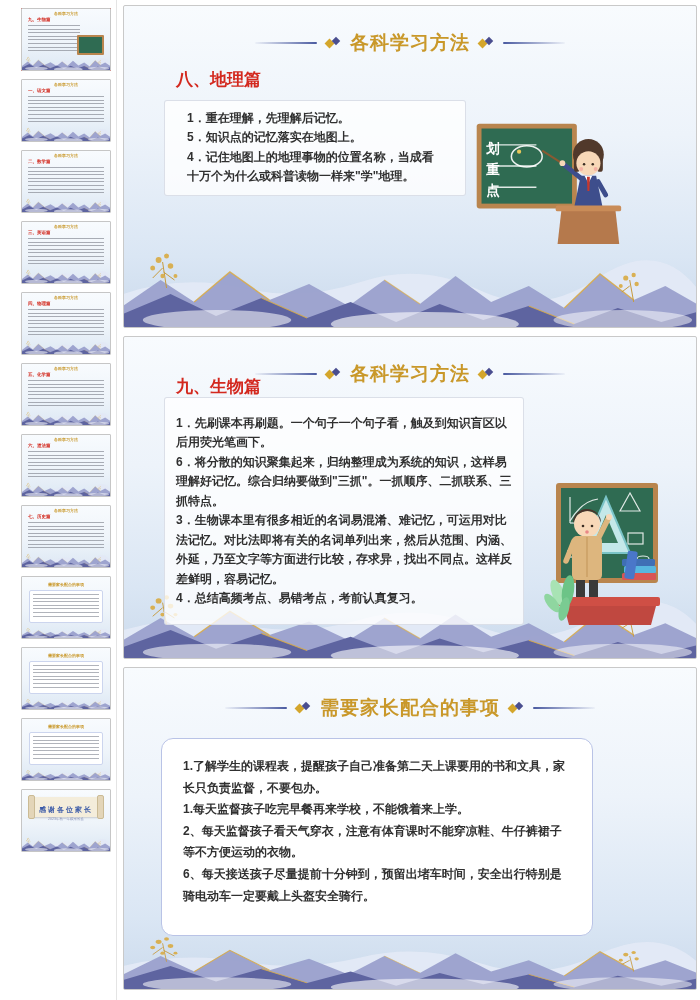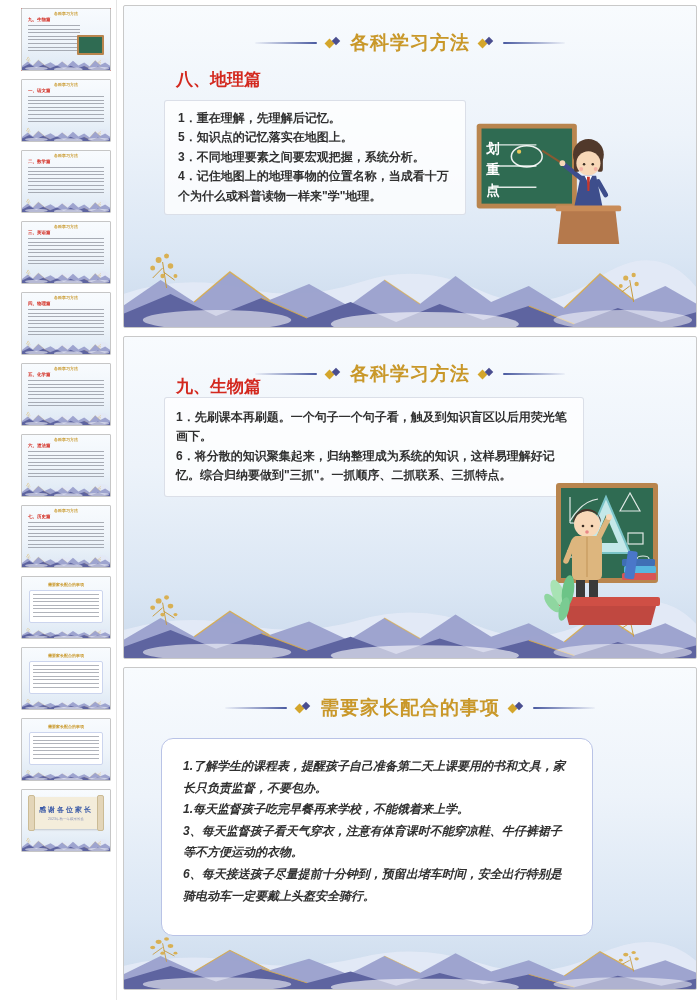--- a/index.html
+++ b/index.html
@@ -20,21 +20,21 @@
   .thumb.illu .t-lines{right:30px;}
   .t-board{position:absolute;right:6px;width:23px;height:16px;background:#2F6B52;
            border:2px solid #B9854E;border-radius:1px;}
   .t-board.hi{top:20px;} .t-board.lo{top:26px;}
   .t-ntitle{position:absolute;top:5px;left:0;right:0;text-align:center;font-size:4px;
             color:#C9982A;font-weight:bold;white-space:nowrap;}
   .t-box{position:absolute;top:13px;left:7px;right:7px;bottom:15px;background:#fff;
          border:1px solid #ccd5ee;border-radius:2px;}
   .t-box .bars{position:absolute;left:3px;right:3px;top:3px;bottom:3px;opacity:.7;
          background:repeating-linear-gradient(#8f939d 0,#8f939d 1px,transparent 1px,transparent 3.6px);}
-  .t-scroll{position:absolute;top:7px;left:10px;right:10px;height:32px;background:#F4EDDB;
+  .t-scroll{position:absolute;top:7px;left:10px;right:10px;height:20px;background:#F4EDDB;
             border-radius:2px;box-shadow:0 1px 2px rgba(0,0,0,.18);}
   .t-scroll:before,.t-scroll:after{content:"";position:absolute;top:-2px;bottom:-2px;width:5px;
             background:#E3D5B8;border:1px solid #cbbb95;border-radius:2px;}
   .t-scroll:before{left:-4px;} .t-scroll:after{right:-4px;}
   .t-ctitle{position:absolute;top:7px;left:0;right:0;text-align:center;color:#3C5BA8;font-weight:bold;
             font-size:6px;letter-spacing:.5px;white-space:nowrap;
             font-family:"Liberation Serif","DejaVu Serif",serif;}
   .kind-thanks .t-ctitle{font-size:7px;letter-spacing:2px;top:8px;}
   .t-csub{position:absolute;top:17px;left:0;right:0;text-align:center;color:#8a93b8;font-size:3.5px;white-space:nowrap;}
   .kind-thanks .t-csub{top:20px;}
@@ -54,26 +54,26 @@
   .dpair{position:relative;width:15px;height:13px;display:inline-block;}
   .dpair i{position:absolute;display:block;transform:rotate(45deg);}
   .dpair .dg{width:7px;height:7px;background:#D4A62C;left:0;top:3px;}
   .dpair .dn{width:6px;height:6px;background:#4A4E8F;left:7px;top:1px;}
   .s-title{font-size:19px;font-weight:bold;color:#C9982A;letter-spacing:1px;
            font-family:"Liberation Serif","DejaVu Serif",serif;}
   .s-sub{position:absolute;left:52px;margin:0;font-size:17px;font-weight:800;color:#D3281E;z-index:4;}
   .slide-geo .s-sub{top:62px;} .slide-bio .s-sub{top:38px;}
   .box{position:absolute;z-index:2;box-sizing:border-box;}
   .box p{margin:0;font-size:12px;line-height:1.62;font-weight:bold;color:#303030;}
-  .box1{left:40px;top:94px;width:302px;padding:8px 13px;background:rgba(255,255,255,.78);
+  .box1{left:40px;top:94px;width:302px;padding:8px 22px;background:rgba(255,255,255,.78);
         border:1px solid rgba(215,220,230,.9);border-radius:3px;}
-  .box2{left:40px;top:60px;width:420px;padding:10px 11px;background:rgba(255,255,255,.78);
+  .box2{left:40px;top:60px;width:360px;padding:16px 11px;background:rgba(255,255,255,.78);
         border:1px solid rgba(215,220,230,.9);border-radius:3px;}
   .box3{left:37px;top:70px;width:432px;min-height:198px;padding:17px 21px;background:#fff;
-        border:1px solid #B9C3E6;border-radius:12px;font-style:italic;}
+        border:1px solid #B9C3E6;border-radius:12px;}
   .box3 p{line-height:1.8;}
   .illu{position:absolute;z-index:3;}
   .illu1{left:348px;top:110px;}
   .illu2{left:386px;top:144px;}
   .mountains{pointer-events:none;}
   .slide .mountains{position:absolute;left:-1px;right:-1px;bottom:-1px;z-index:1;}
   .mountains.big{height:96px;} .mountains.mid{height:82px;} .mountains.low{height:68px;}
   .thumb .mountains{position:absolute;left:0;right:0;bottom:0;height:17px;}
   .thumb .mountains.sm{height:13px;}
   .mountains svg{display:block;width:100%;height:100%;}
@@ -725,21 +725,20 @@
             <i class="dg"></i>
             <i class="dn"></i>
           </span>
         <span class="h-line right"></span>
       </div>
       <h2 class="s-sub">八、地理篇</h2>
       <div class="box box1">
 
       <p class="line">1．重在理解，先理解后记忆。</p>
           <p class="line">5．知识点的记忆落实在地图上。</p>
-          <p class="line">3．不同地理要素之间要宏观把握，系统分析。</p>
           <p class="line">4．记住地图上的地理事物的位置名称，当成看十万个为什么或科普读物一样来"学"地理。</p>
         </div>
       <div class="illu illu1">
         <svg width="150" height="130" viewBox="0 0 150 135">
           <g>
             <rect x="2" y="8" width="104" height="88" rx="3" fill="#B9854E"></rect>
             <rect x="7" y="13" width="94" height="78" fill="#2F6B52"></rect>
             <g stroke="#ffffff" stroke-width="1.5" opacity="0.85">
               <line x1="14" y1="30" x2="64" y2="30"></line>
                 <line x1="14" y1="52" x2="64" y2="52"></line>
@@ -828,20 +827,22 @@
             <i class="dg"></i>
             <i class="dn"></i>
           </span>
         <span class="h-line right"></span>
       </div>
       <h2 class="s-sub">九、生物篇</h2>
       <div class="box box2">
 
       <p class="line">1．先刷课本再刷题。一个句子一个句子看，触及到知识盲区以后用荧光笔画下。</p>
           <p class="line">6．将分散的知识聚集起来，归纳整理成为系统的知识，这样易理解好记忆。综合归纳要做到"三抓"。一抓顺序、二抓联系、三抓特点。</p>
+          <p class="line">3．生物课本里有很多相近的名词易混淆、难记忆，可运用对比法记忆。对比法即将有关的名词单列出来，然后从范围、内涵、外延，乃至文字等方面进行比较，存求异，找出不同点。这样反差鲜明，容易记忆。</p>
+          <p class="line">4．总结高频考点、易错考点，考前认真复习。</p>
         </div>
       <div class="illu illu2">
         <svg width="152" height="146" viewBox="0 0 152 146">
           <g>
             <rect x="46" y="2" width="102" height="100" rx="3" fill="#B9854E"></rect>
             <rect x="51" y="7" width="92" height="90" fill="#2F6B52"></rect>
             <g stroke="#ffffff" stroke-width="1.2" opacity="0.85" fill="none">
               <line x1="60" y1="42" x2="92" y2="42"></line>
                 <line x1="60" y1="42" x2="60" y2="16"></line>
               <path d="M60 40 Q72 20 88 18"></path>
@@ -941,21 +942,21 @@
         <span class="dpair">
             <i class="dg"></i>
             <i class="dn"></i>
           </span>
         <span class="h-line right"></span>
       </div>
       <div class="box box3">
 
       <p class="line">1.了解学生的课程表，提醒孩子自己准备第二天上课要用的书和文具，家长只负责监督，不要包办。</p>
           <p class="line">1.每天监督孩子吃完早餐再来学校，不能饿着来上学。</p>
-          <p class="line">3、每天监督孩子看天气穿衣，注意有体育课时不能穿凉鞋、牛仔裤裙子等不方便运动的衣物。</p>
+          <p class="line">2、每天监督孩子看天气穿衣，注意有体育课时不能穿凉鞋、牛仔裤裙子等不方便运动的衣物。</p>
           <p class="line">6、每天接送孩子尽量提前十分钟到，预留出堵车时间，安全出行特别是骑电动车一定要戴上头盔安全骑行。</p>
         </div>
       <div class="mountains low">
           <svg viewBox="0 0 580 96" preserveAspectRatio="none">
     <path d="M0 62 Q60 42 120 56 T240 50 T360 58 T480 46 T580 56 V96 H0 Z" fill="#E3E9F5" opacity="0.95"></path>
     <path d="M0 74 L38 48 L72 70 L108 40 L148 68 L188 52 L228 74 L264 48 L300 72 L336 44 L372 70 L410 54 L446 76 L482 42 L516 68 L548 54 L580 72 V96 H0 Z" fill="#9AA0CC" opacity="0.95"></path>
     <polyline points="72,70 108,40 148,68" fill="none" stroke="#D8AB4A" stroke-width="1.4" opacity="0.9"></polyline>
     <polyline points="446,76 482,42 516,68" fill="none" stroke="#D8AB4A" stroke-width="1.4" opacity="0.9"></polyline>
     <polyline points="264,48 300,72" fill="none" stroke="#D8AB4A" stroke-width="1.2" opacity="0.7"></polyline>
     <path d="M0 96 V82 L48 62 L94 84 L140 66 L186 86 L230 70 L276 90 L320 72 L364 88 L410 74 L456 92 L500 76 L544 90 L580 80 V96 Z" fill="#5E64A0"></path>

